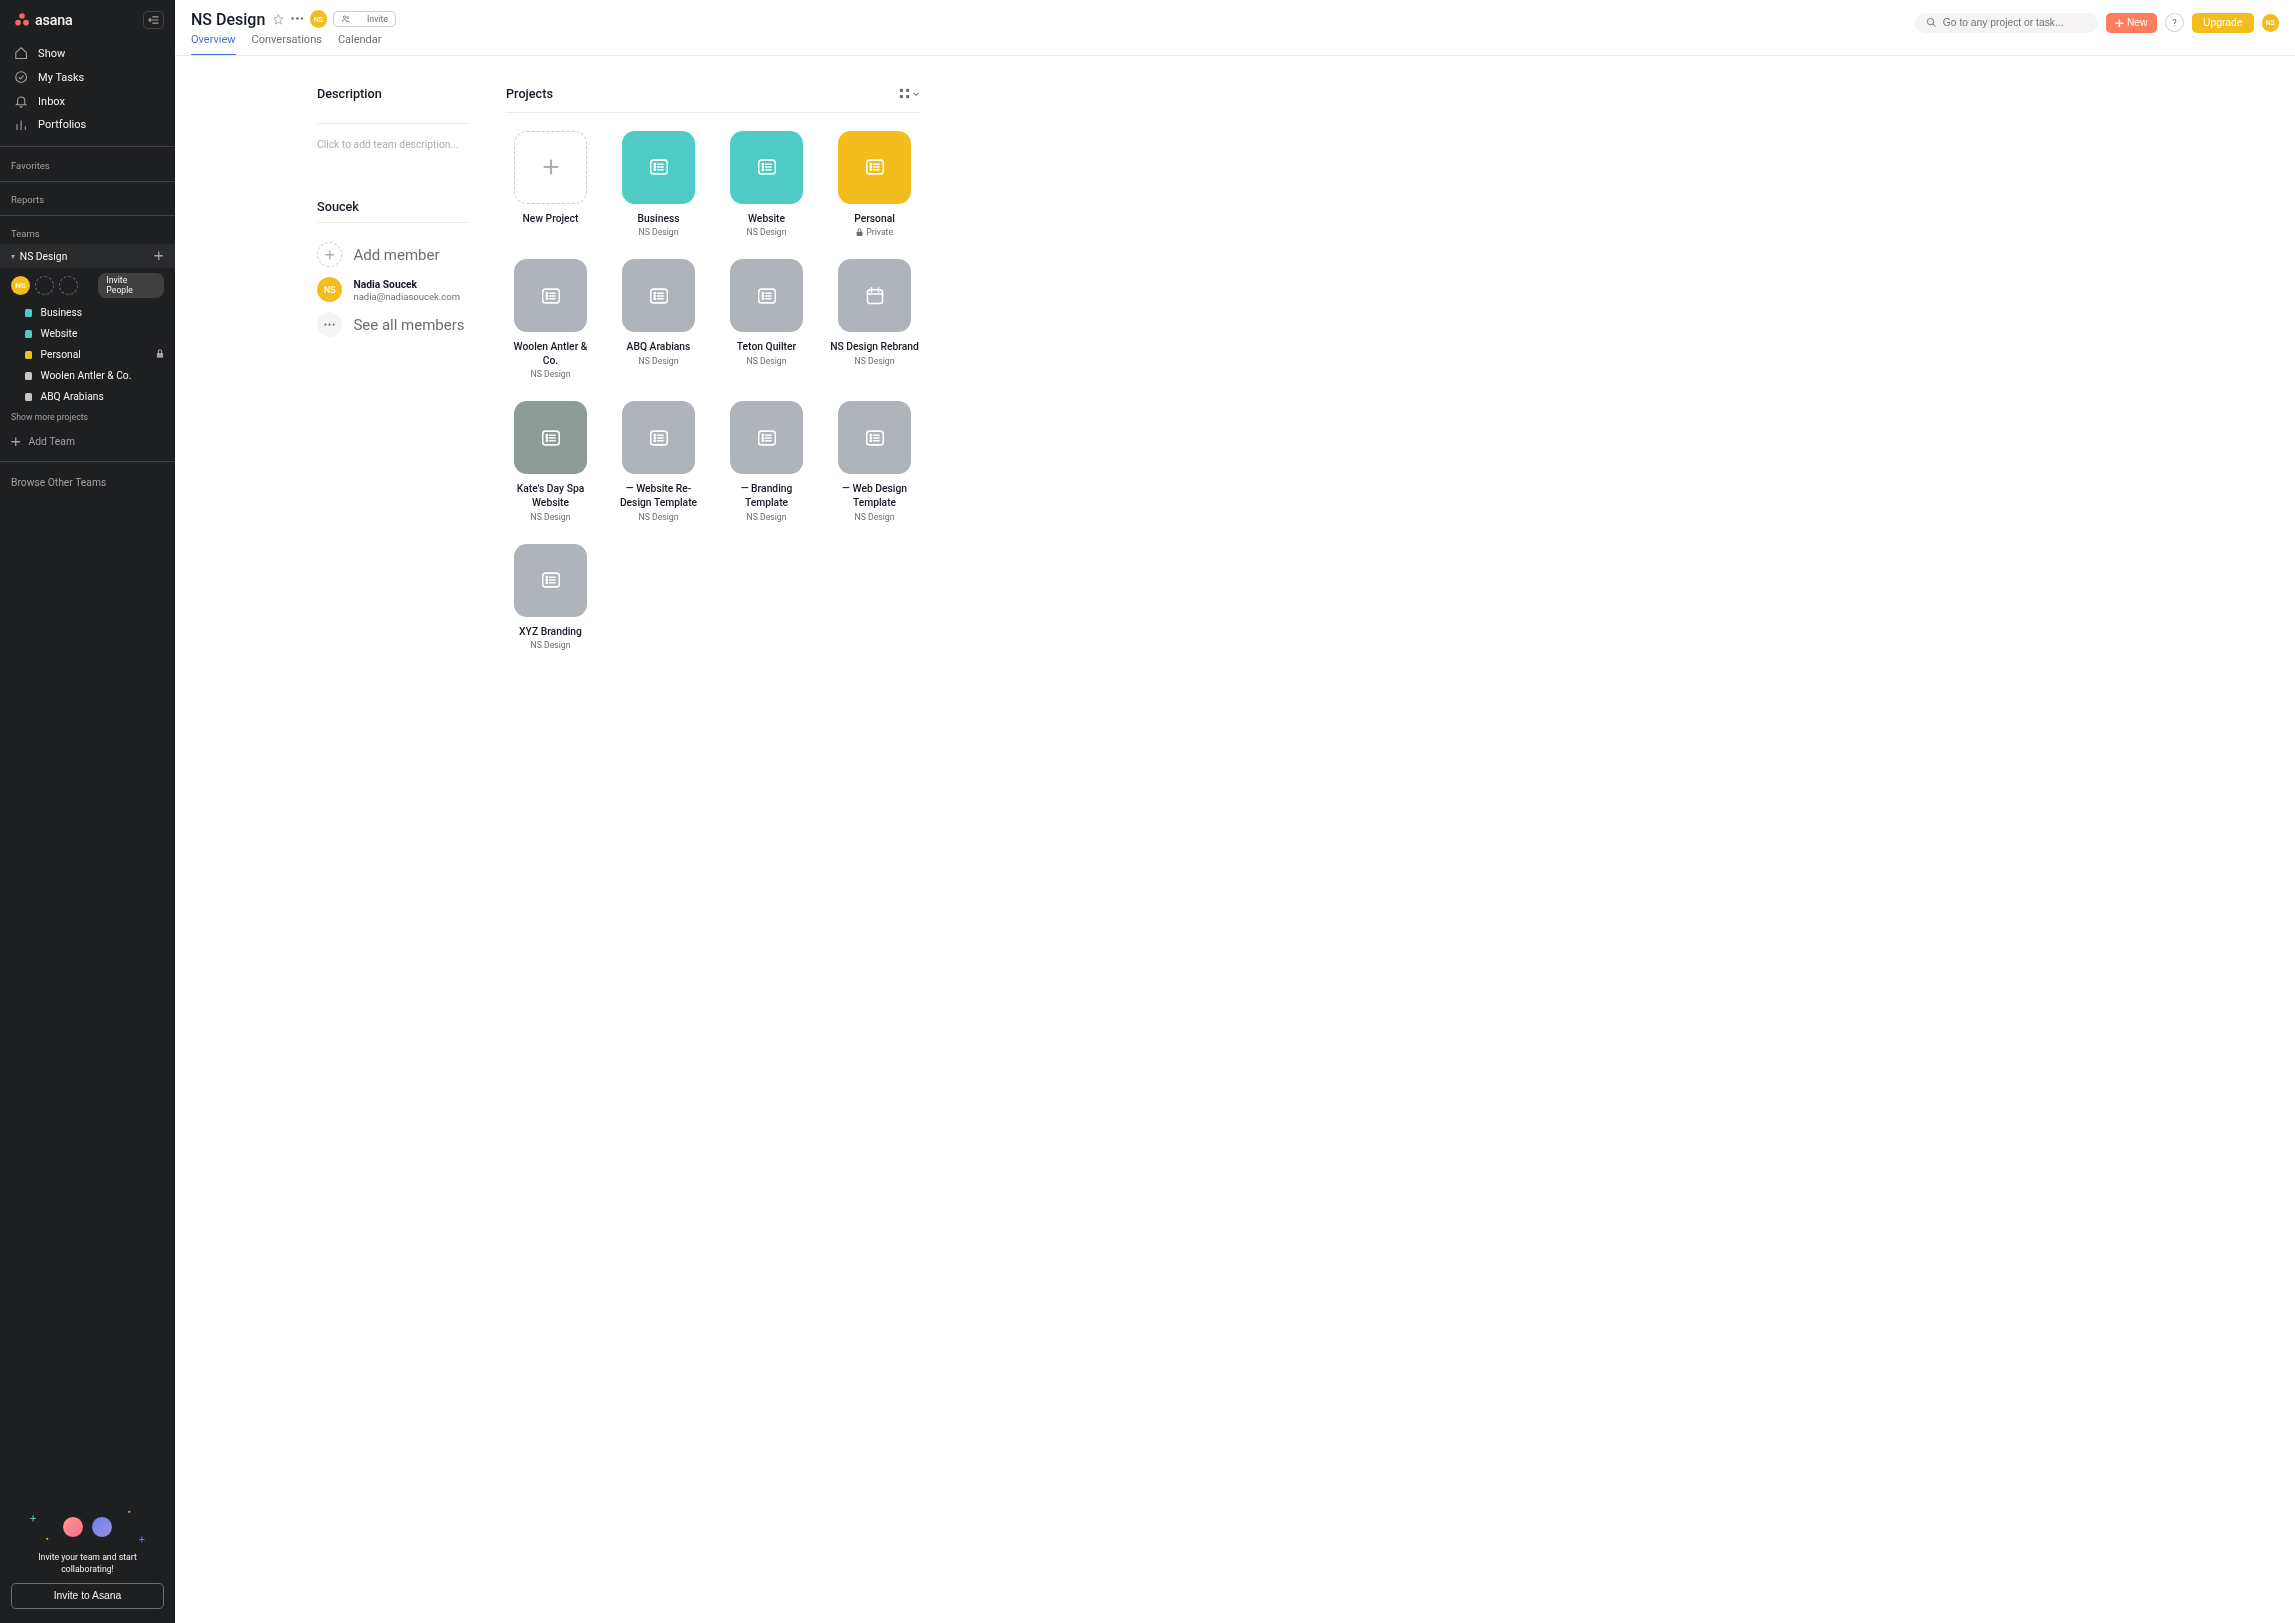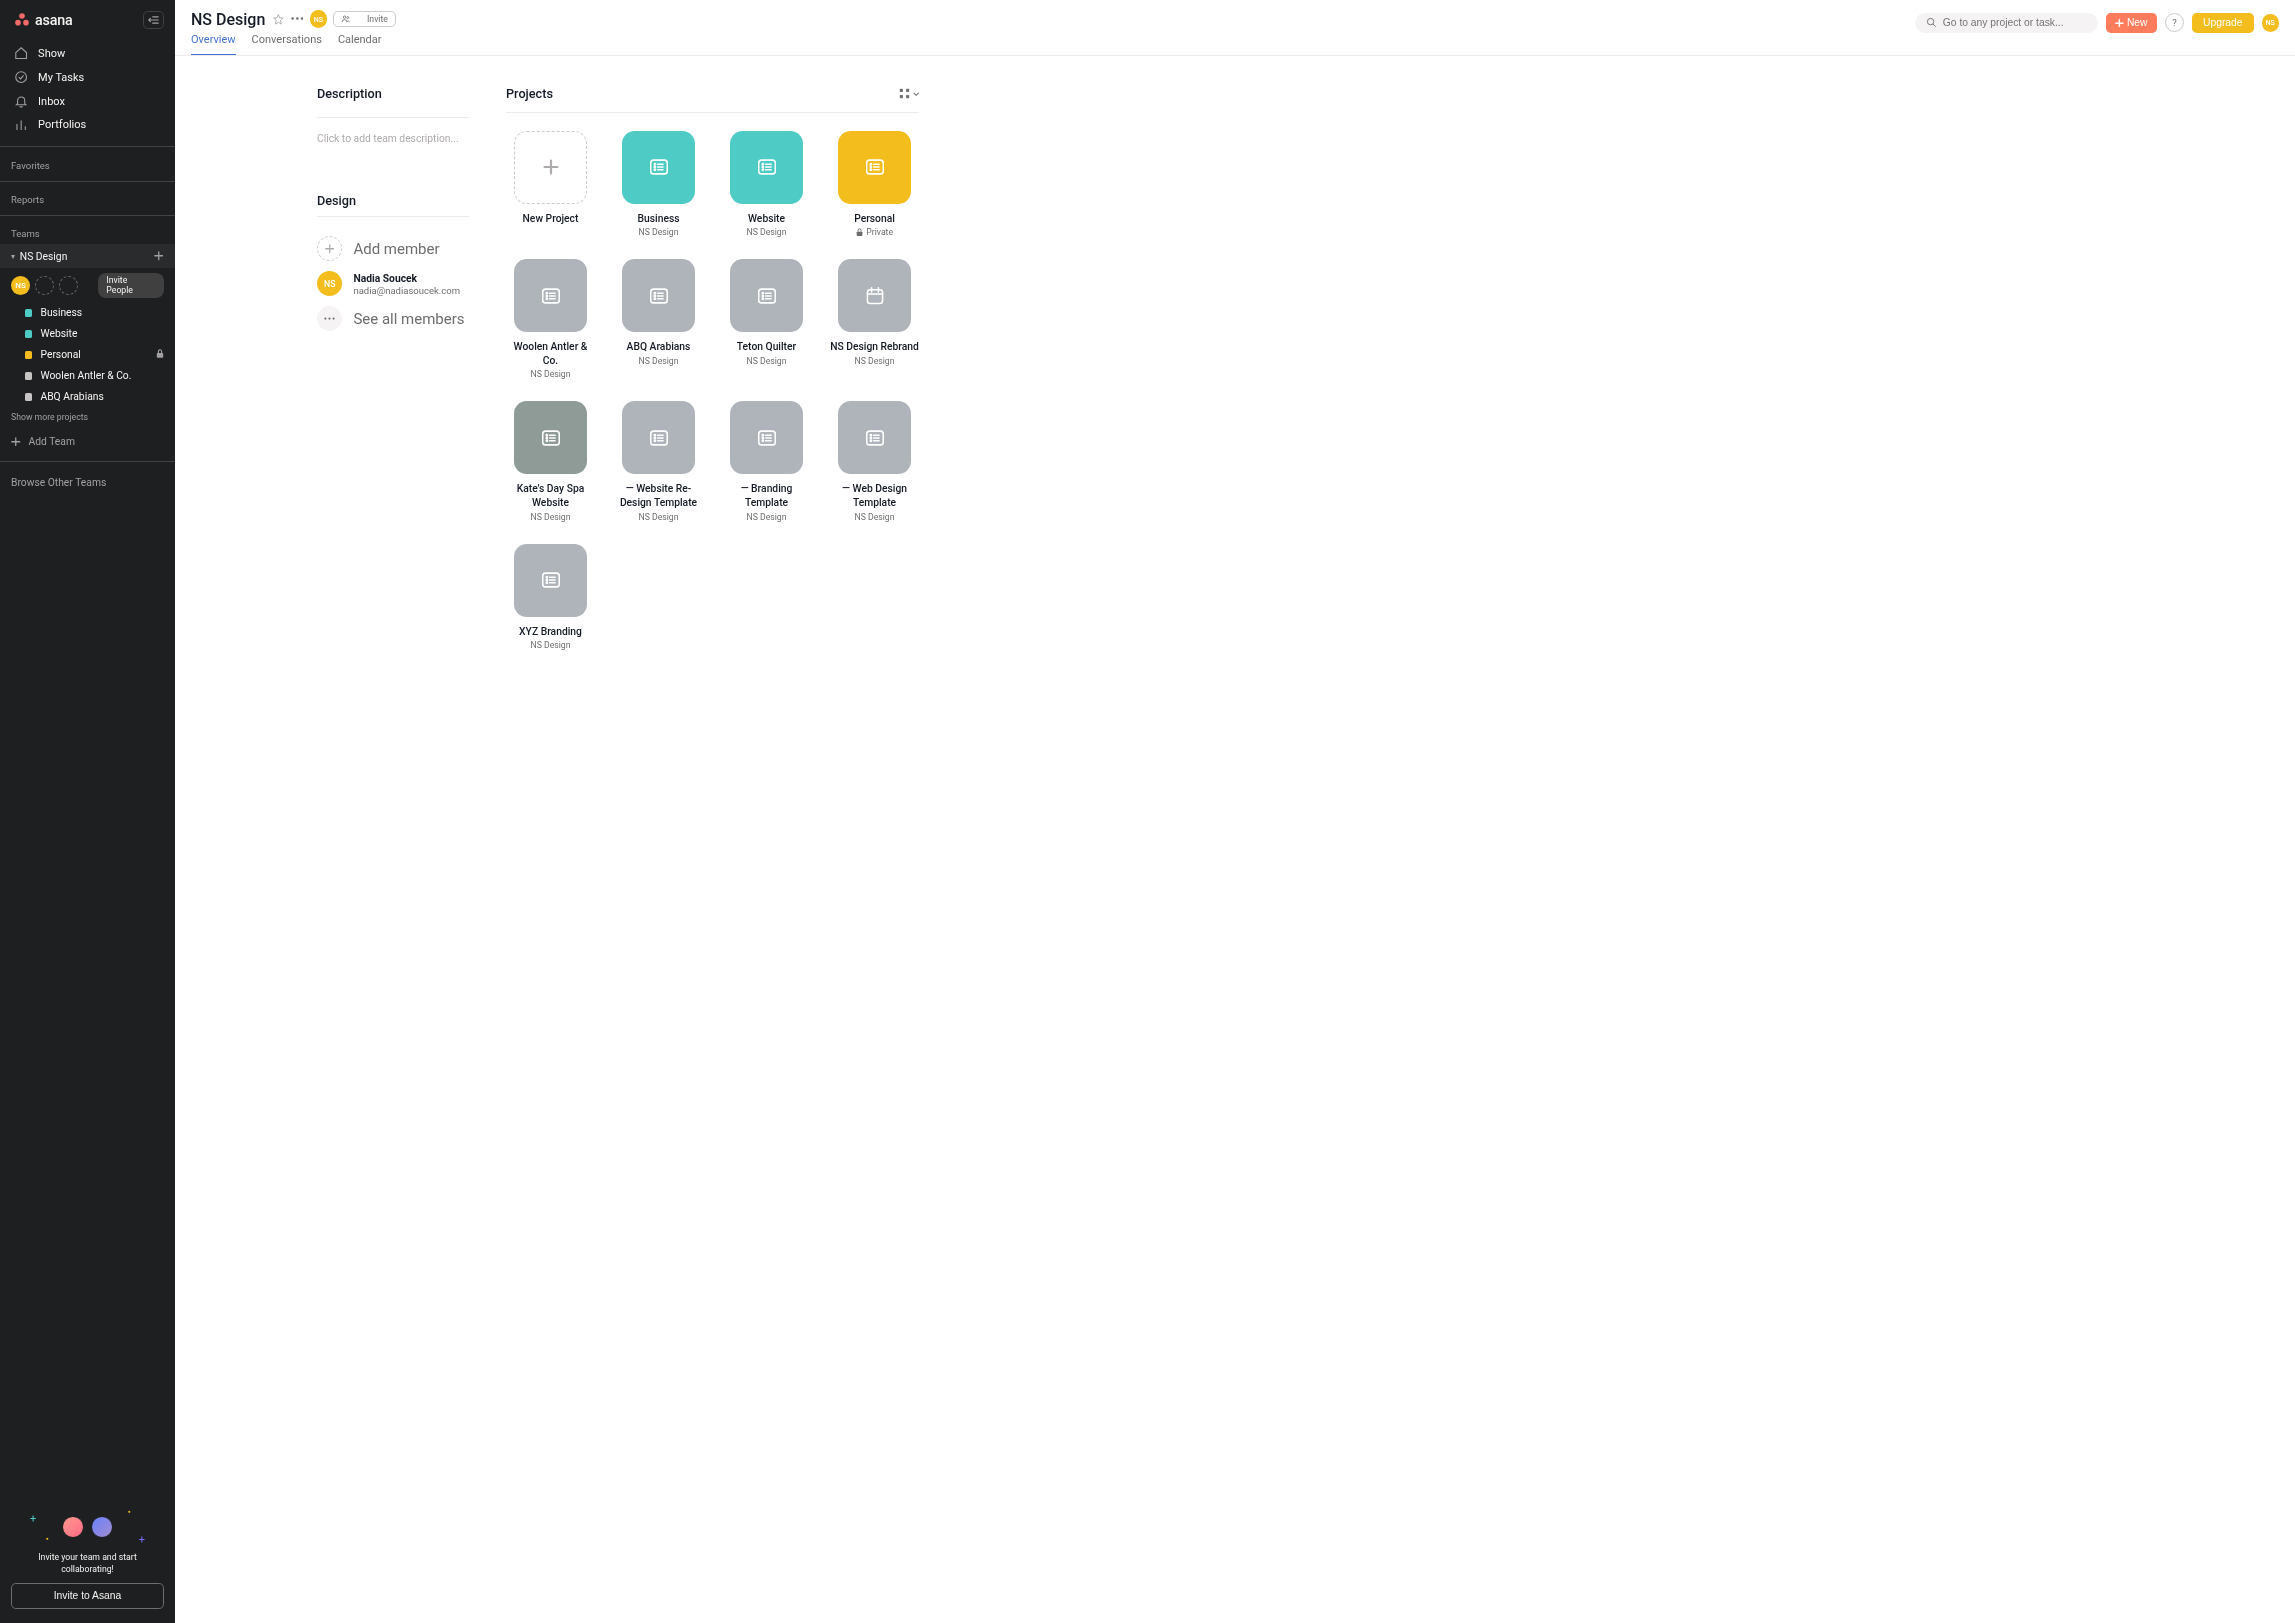--- a/index.html
+++ b/index.html
@@ -58,21 +58,21 @@
 .topbar-right { display:flex; align-items:center; gap:8px; padding-top:3.2px; }
 .search-box { display:flex; align-items:center; gap:6.3px; background:#f5f3f3; border-radius:12.7px; padding:4.8px 11px; width:183px; color:#6d6e6f; cursor:text; }
 .search-box input { border:none; background:transparent; outline:none; font-size:10.3px; flex:1; color:#151b26; }
 .new-btn { background:#ff7c5c; color:#fff; border:none; border-radius:4.8px; padding:4.8px 9.5px; font-size:10.3px; font-weight:500; display:flex; align-items:center; gap:3.2px; cursor:pointer; }
 .help-btn { width:19px; height:19px; border-radius:50%; border:0.8px solid #cfcbcb; color:#6d6e6f; display:flex; align-items:center; justify-content:center; font-size:9.5px; cursor:pointer; }
 .upgrade-btn { background:#f2bd1d; color:#fff; border:none; border-radius:4.8px; padding:4.8px 11px; font-size:10.3px; font-weight:500; cursor:pointer; }
 
 .content { flex:1; overflow:auto; padding:30px 24px 32px 32px; display:flex; gap:37px; }
 .left-col { width:152px; flex-shrink:0; padding-left: 110px; box-sizing: content-box;}
 .right-col { flex:1; max-width:413px; }
-.col-heading { font-size:12.7px; font-weight:500; margin-bottom:11px; padding-bottom:4.8px; }
+.col-heading { font-size:12.7px; font-weight:500; margin-bottom:17px; padding-bottom:4.8px; }
 .desc-divider { height:0.8px; background:#edeae9; margin-bottom:14.3px; }
 .desc-placeholder { color:#afabac; font-size:10.3px; cursor:text; }
 .members-heading { font-size:12.7px; font-weight:500; margin-top:48px; margin-bottom:8px; }
 .member-item { display:flex; align-items:center; gap:11px; padding:4.8px 0; cursor:pointer; }
 .add-member-circle { width:25.4px; height:25.4px; border-radius:50%; border:0.8px dashed #cfcbcb; display:flex; align-items:center; justify-content:center; color:#afabac; }
 .member-label { color:#6d6e6f; font-size:15px;text-align:right; }
 .avatar-md { width:25.4px; height:25.4px; border-radius:50%; background:#f2bd1d; color:#fff; font-size:8.7px; font-weight:500; display:flex; align-items:center; justify-content:center; }
 .member-name { font-size:10.3px; font-weight:700; color:#151b26; }
 .member-email { font-size:9.5px; color:#6d6e6f; }
 .see-all-circle { width:25.4px; height:25.4px; border-radius:50%; background:#f5f3f3; display:flex; align-items:center; justify-content:center; color:#6d6e6f; }
@@ -295,21 +295,21 @@
         <div class="mini-avatar">NS</div>
       </div>
     </div>
 
     <div class="content">
       <div class="left-col">
         <div class="col-heading">Description</div>
         <div class="desc-divider"></div>
         <div class="desc-placeholder">Click to add team description...</div>
 
-        <div class="members-heading">Design</div>
+        <div class="members-heading">Soucek</div>
         <div class="desc-divider"></div>
 
         <div class="member-item">
           <div class="add-member-circle">
             <svg width="9.5" height="9.5" viewBox="0 0 12 12">
                 <path d="M6 1 V11 M1 6 H11" stroke="currentColor" stroke-width="1.6" stroke-linecap="round"></path>
               </svg>
           </div>
           <span class="member-label">Add member</span>
         </div>

